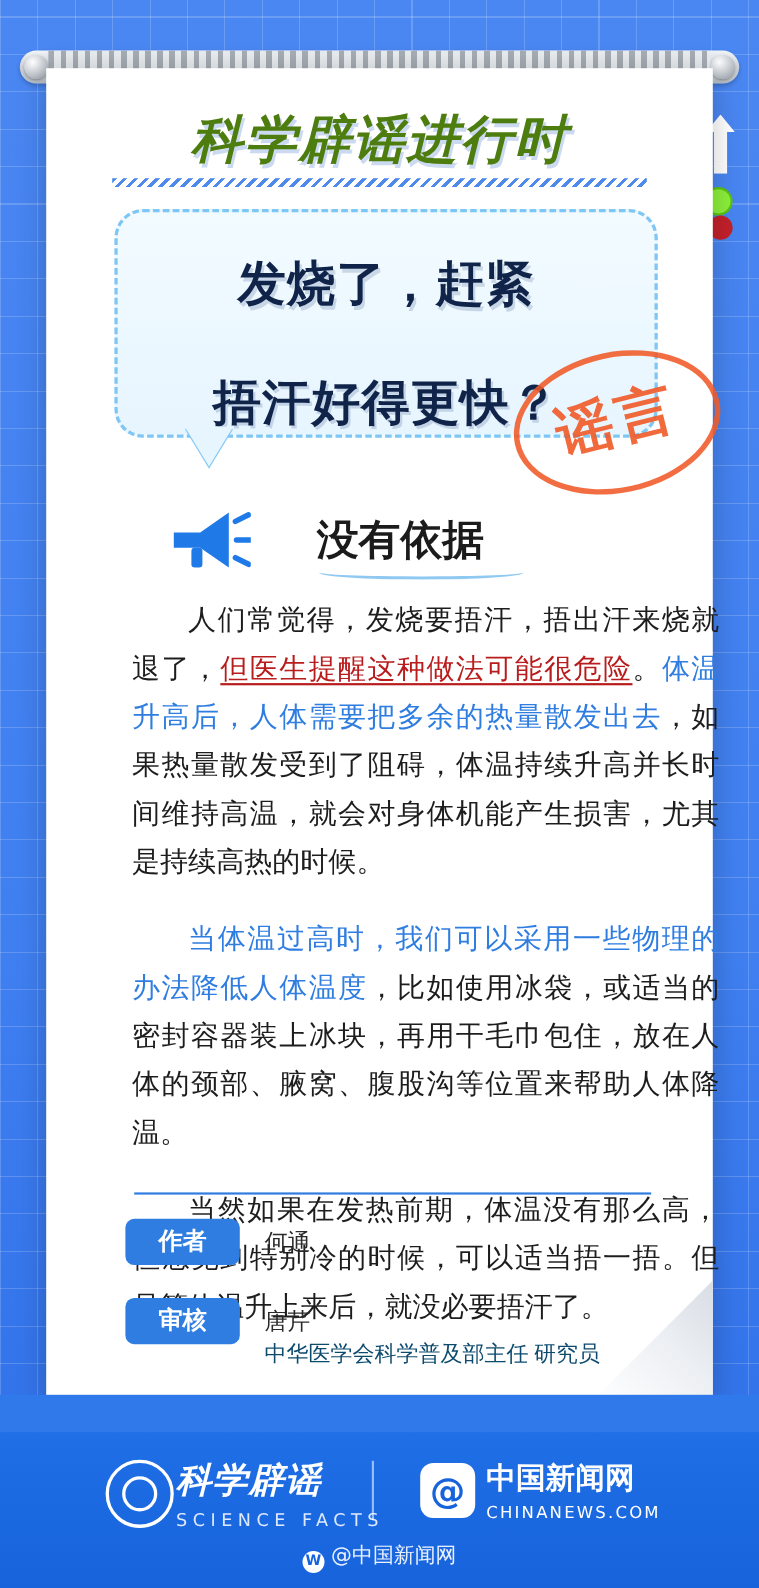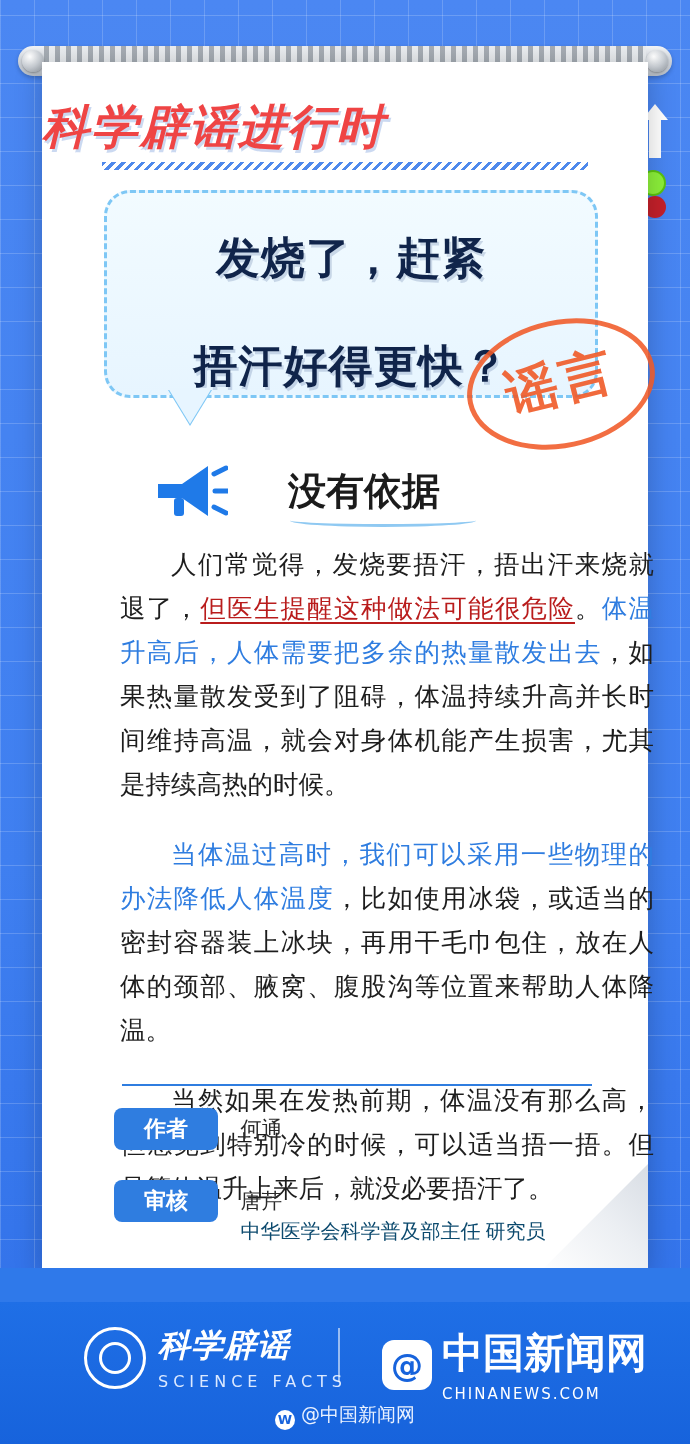--- a/index.html
+++ b/index.html
@@ -81,27 +81,27 @@
     height: 108px;
     background: linear-gradient(225deg, #d8dde4 0%, #eceff3 45%, #ffffff 100%);
     clip-path: polygon(100% 0, 100% 100%, 0 100%);
   }
 
   
   .head-title {
     position: absolute;
     left: 0; right: 0;
     top: 34px;
-    text-align: left;
+    text-align: center;
     font-family: "DejaVu Sans", "Liberation Sans", sans-serif;
     font-size: 47px;
     font-weight: bold;
     font-style: italic;
     letter-spacing: 2px;
-    color: #ef4444;
+    color: #4d7c0f;
     text-shadow: 2px 3px 0 rgba(20,80,190,0.22);
   }
   .head-rule {
     position: absolute;
     left: 60px;
     right: 60px;
     top: 100px;
     height: 8px;
     background: repeating-linear-gradient(135deg, #2f74e8 0px, #2f74e8 3px, transparent 3px, transparent 7px);
     opacity: .85;
@@ -292,25 +292,25 @@
   }
   .footer-sep {
     position: absolute;
     left: 0; right: 0;
     bottom: 142px;
     height: 34px;
     background: #2f79ea;
   }
   .logo-left {
     position: absolute;
-    left: 84px;
+    left: 96px;
     top: 22px;
     display: flex;
     align-items: center;
-    gap: 12px;
+    gap: 2px;
   }
   .logo-mark {
     width: 56px; height: 56px;
     border-radius: 50%;
     border: 3px solid #ffffff;
     position: relative;
   }
   .logo-mark::before {
     content: "";
     position: absolute;
@@ -357,21 +357,21 @@
     color: #1763dc;
     font-family: "DejaVu Sans", "Liberation Sans", sans-serif;
     font-size: 32px;
     font-weight: bold;
     display: flex;
     align-items: center;
     justify-content: center;
   }
   .cn-news {
     font-family: Liberation Mono, monospace;
-    font-size: 41px;
+    font-size: 27px;
     font-weight: bold;
     color: #ffffff;
   }
   .cn-news-en {
     font-family: "DejaVu Sans", "Liberation Sans", sans-serif;
     font-size: 15px;
     color: #ffffff;
     letter-spacing: 2px;
     margin-top: 4px;
   }

